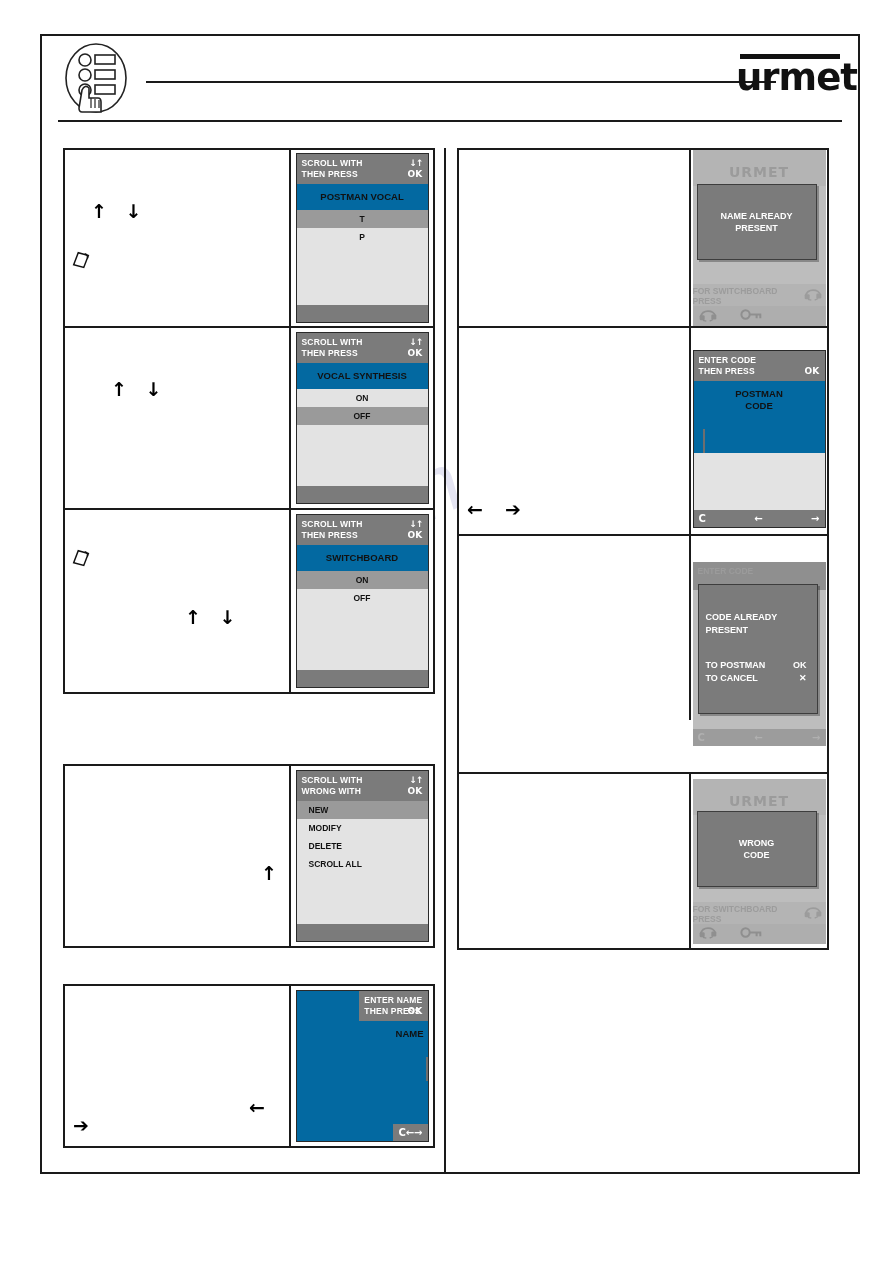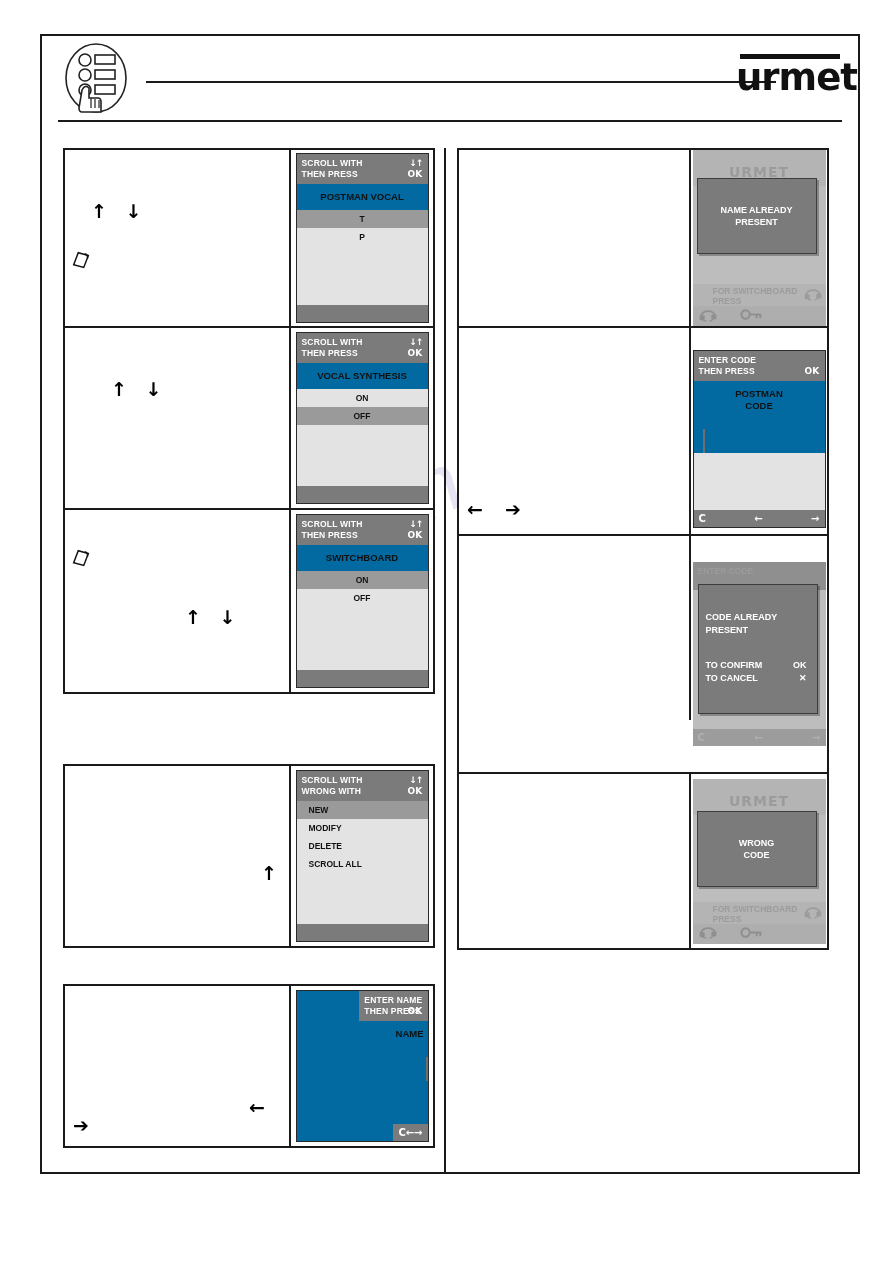--- a/index.html
+++ b/index.html
@@ -206,21 +206,21 @@
     font-size: 14px;
     padding-top: 14px;
     letter-spacing: 1px;
   }
   .home-mid { flex: 1 1 auto; background: #bdbdbd; margin-top: 6px; }
   .home-note {
     color: #9c9c9c;
     font-size: 8.5px;
     font-weight: bold;
     line-height: 10px;
-    padding: 2px 4px 0 20px;
+    padding: 2px 4px 0 0;
     position: relative;
     background: #b4b4b4;
   }
   .home-note .ic {
     position: absolute; right: 3px; top: 1px;
   }
   .home-bar {
     height: 20px;
     background: #aeaeae;
     display: flex;
@@ -483,21 +483,21 @@
                 </svg>
               </span>
               <span>
                 <svg viewBox="0 0 26 14" width="24" height="13">
                   <circle cx="6" cy="7" r="4.5" fill="none" stroke="#8f8f8f" stroke-width="2.2"></circle>
                   <path d="M10 7 h13 M18 7 v4 M22 7 v4" stroke="#8f8f8f" stroke-width="2.2" fill="none"></path>
                 </svg>
               </span>
             </div>
           </div>
-          <div class="modal center-txt" style="left:4px; top:28px; width:120px; height:76px;">
+          <div class="modal center-txt" style="left:4px; top:34px; width:120px; height:76px;">
             <div>
               <div>NAME ALREADY</div>
               <div>PRESENT</div>
             </div>
           </div>
         </div>
       </div>
     </div>
 
     <div class="trow">
@@ -540,21 +540,21 @@
               <span>→</span>
             </div>
           </div>
           <div class="modal confirm" style="left:5px; top:22px; width:120px; height:130px;">
             <div class="msg">
               <div>CODE ALREADY</div>
               <div>PRESENT</div>
             </div>
             <div class="rows">
               <div class="r">
-                <span>TO CONFIRM</span>
+                <span>TO POSTMAN</span>
                 <span>OK</span>
               </div>
               <div class="r">
                 <span>TO CANCEL</span>
                 <span>✕</span>
               </div>
             </div>
           </div>
         </div>
       </div>

